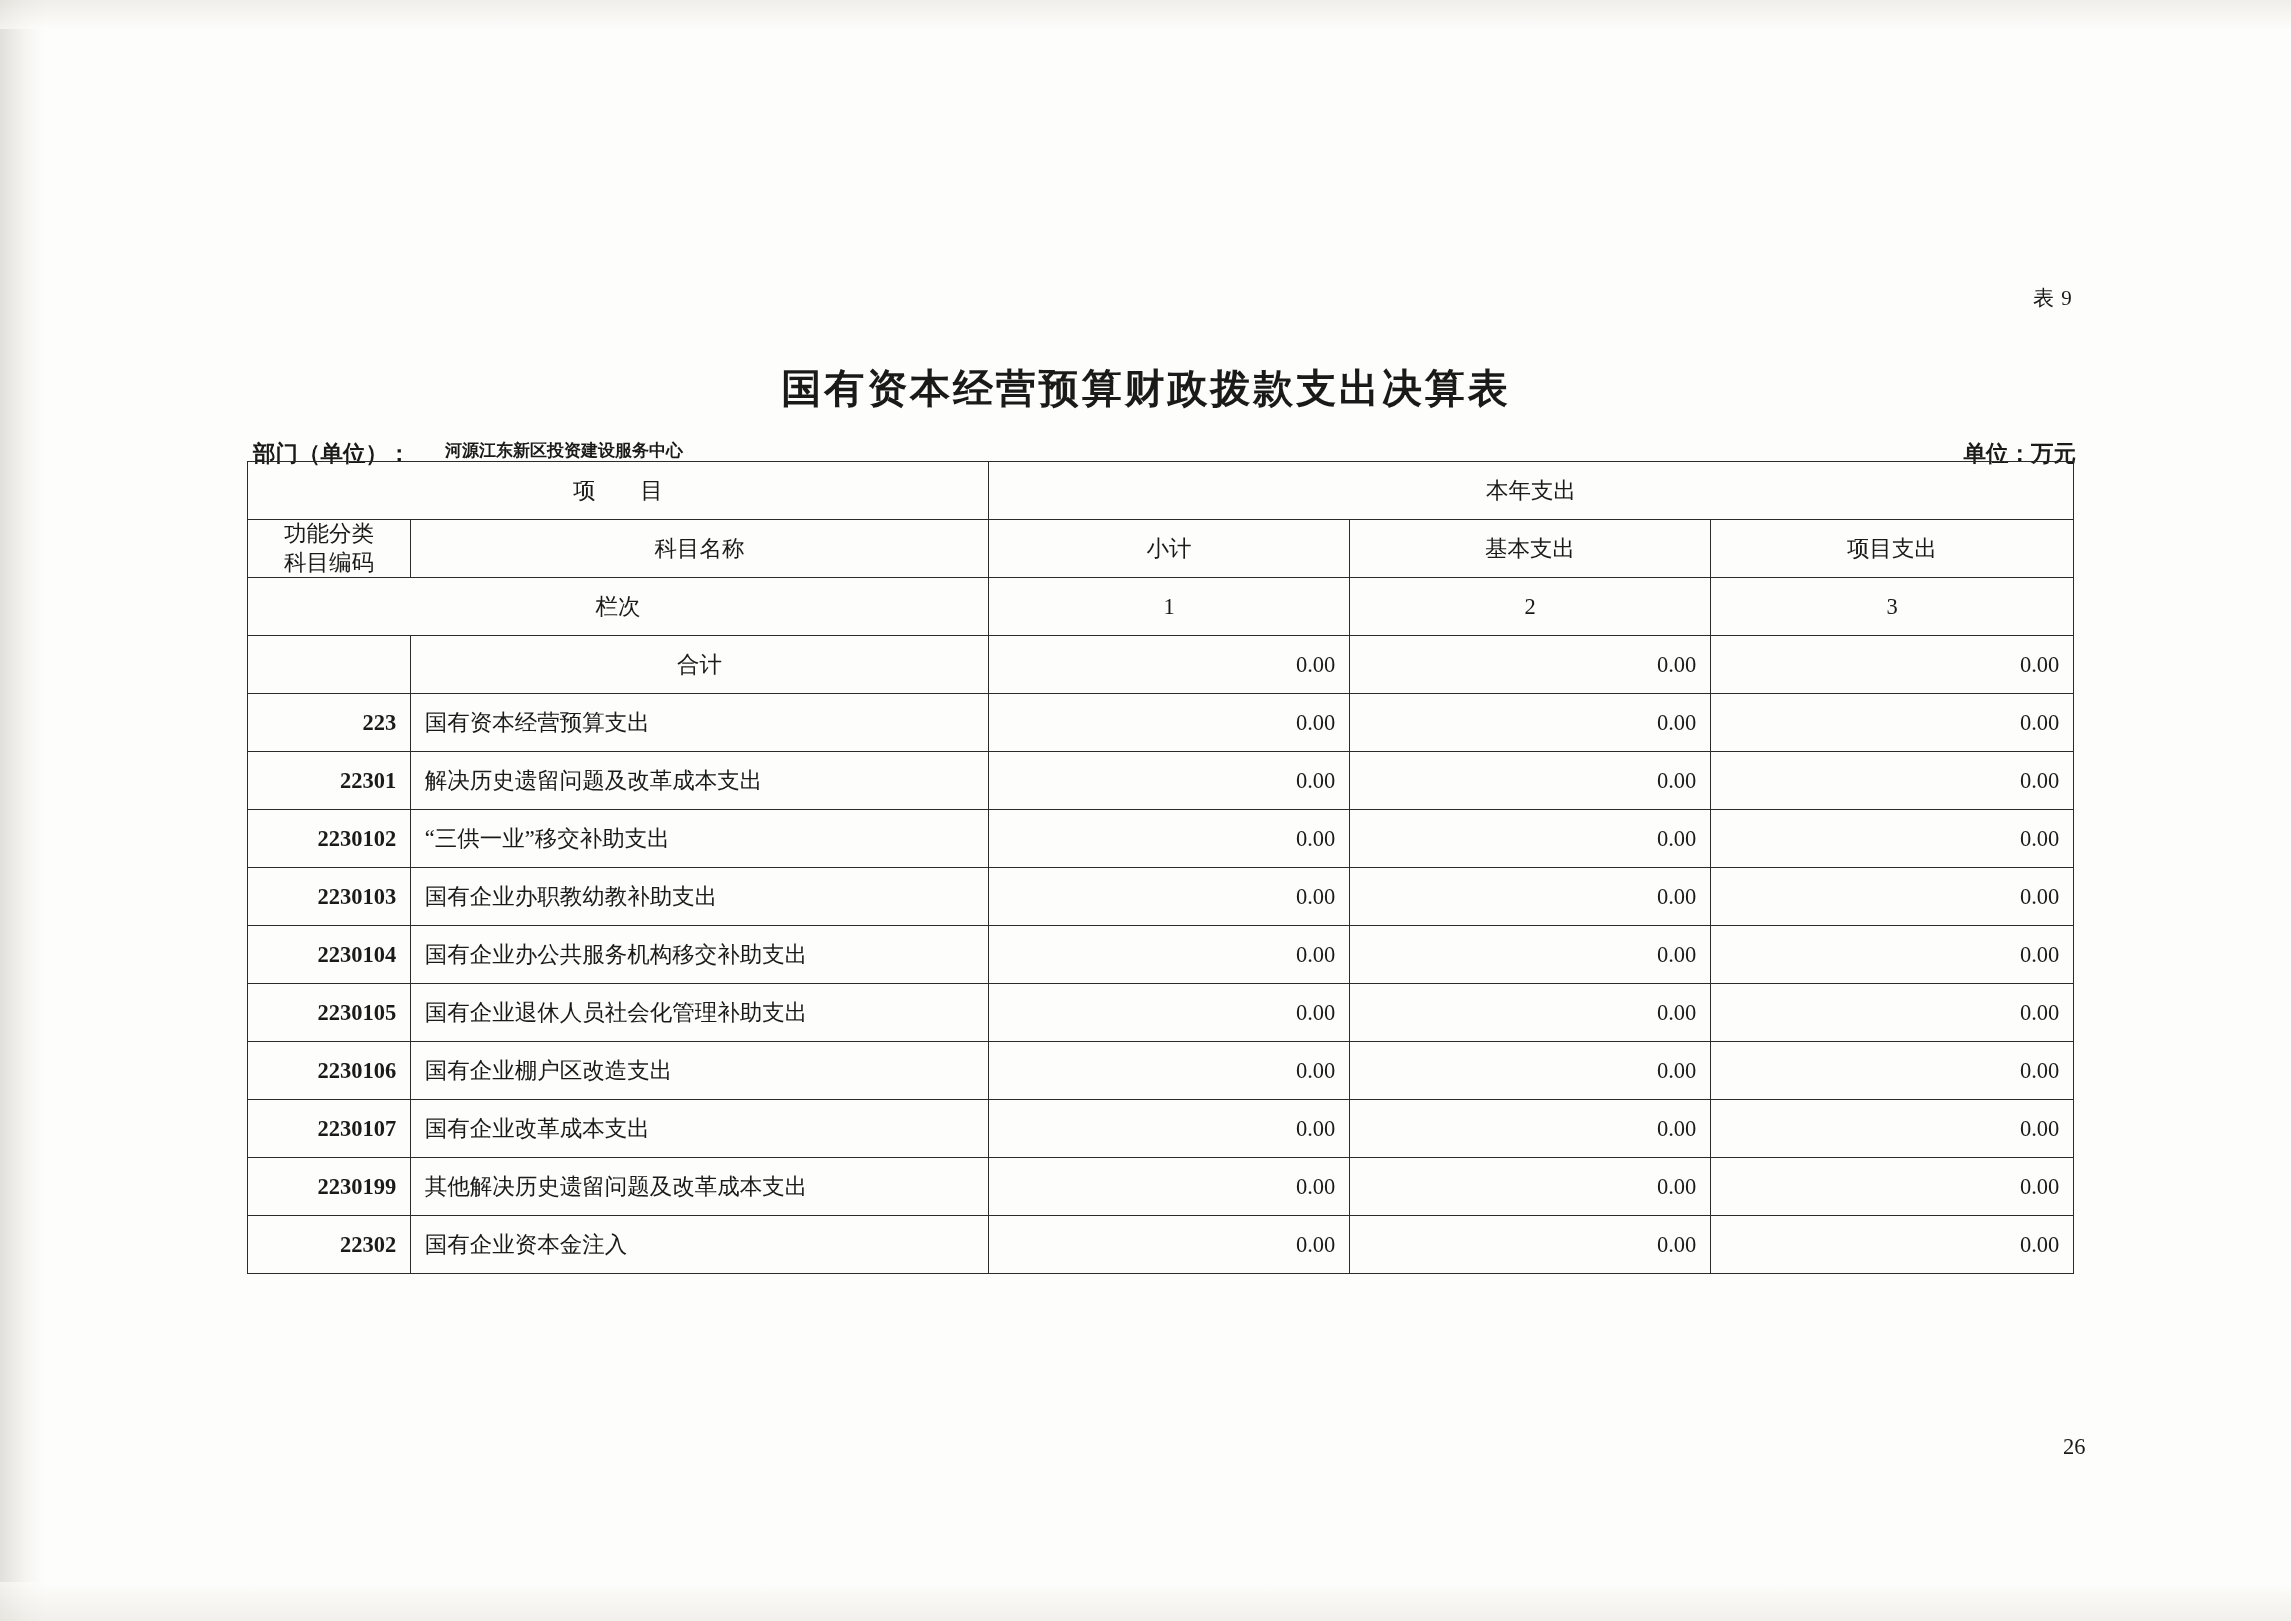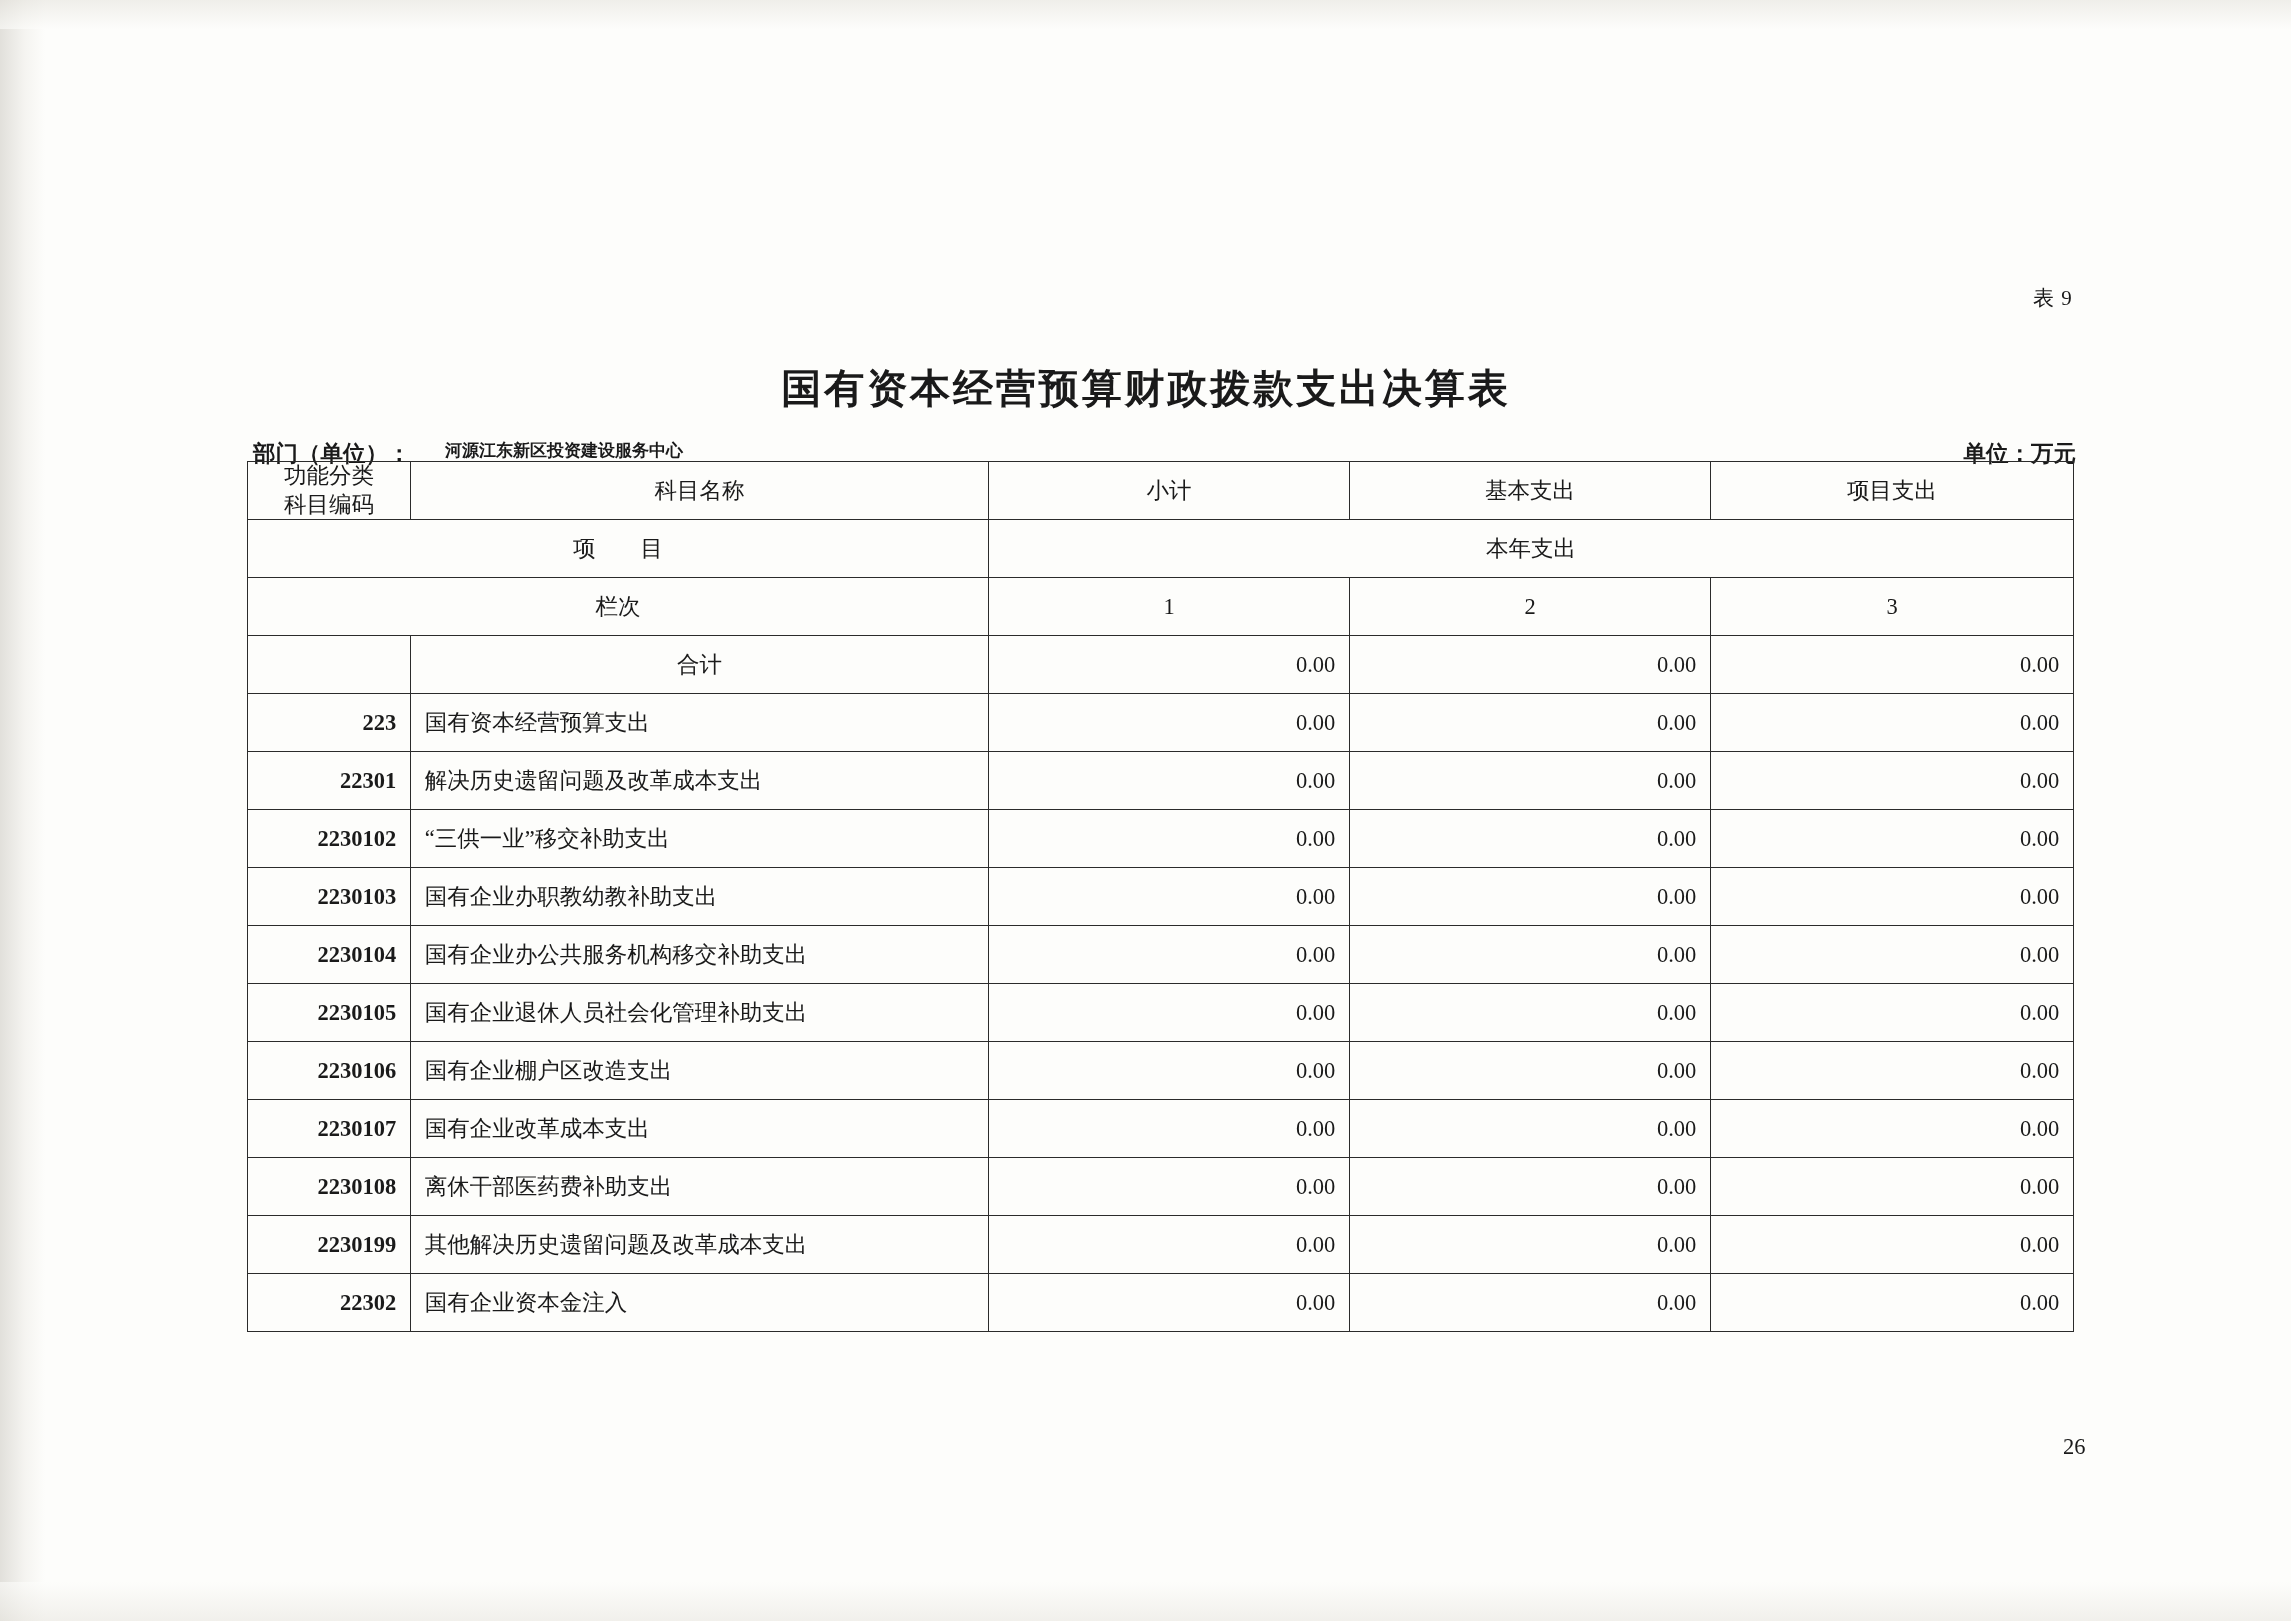--- a/index.html
+++ b/index.html
@@ -152,37 +152,37 @@
 
   <table class="main">
     <colgroup>
       <col style="width:163px">
       <col style="width:578px">
       <col style="width:361px">
       <col style="width:361px">
       <col style="width:363px">
     </colgroup>
     <tbody>
+      <tr>
+        <td class="center hdr-merge-proj" colspan="2">项　　目</td>
+        <td class="center hdr-merge-proj" colspan="3">本年支出</td>
+      </tr>
       <tr>
         <td class="center hdr-tall">
           <div class="two-line">
             <div>功能分类</div>
             <div>科目编码</div>
           </div>
         </td>
         <td class="center hdr-tall">科目名称</td>
         <td class="center hdr-tall col-num-hdr">小计</td>
         <td class="center hdr-tall col-num-hdr">基本支出</td>
         <td class="center hdr-tall col-num-hdr">项目支出</td>
       </tr>
       <tr>
-        <td class="center hdr-merge-proj" colspan="2">项　　目</td>
-        <td class="center hdr-merge-proj" colspan="3">本年支出</td>
-      </tr>
-      <tr>
         <td class="center" colspan="2">栏次</td>
         <td class="center col-num-hdr">1</td>
         <td class="center col-num-hdr">2</td>
         <td class="center col-num-hdr">3</td>
       </tr>
 
       <tr>
         <td class="c-code"></td>
         <td class="c-name center">合计</td>
         <td class="c-num">0.00</td>
@@ -239,27 +239,20 @@
         <td class="c-num">0.00</td>
       </tr>
       <tr>
         <td class="c-code">2230107</td>
         <td class="c-name">国有企业改革成本支出</td>
         <td class="c-num">0.00</td>
         <td class="c-num">0.00</td>
         <td class="c-num">0.00</td>
       </tr>
       <tr>
-        <td class="c-code">2230108</td>
-        <td class="c-name">离休干部医药费补助支出</td>
-        <td class="c-num">0.00</td>
-        <td class="c-num">0.00</td>
-        <td class="c-num">0.00</td>
-      </tr>
-      <tr>
         <td class="c-code">2230199</td>
         <td class="c-name">其他解决历史遗留问题及改革成本支出</td>
         <td class="c-num">0.00</td>
         <td class="c-num">0.00</td>
         <td class="c-num">0.00</td>
       </tr>
       <tr>
         <td class="c-code">22302</td>
         <td class="c-name">国有企业资本金注入</td>
         <td class="c-num">0.00</td>

